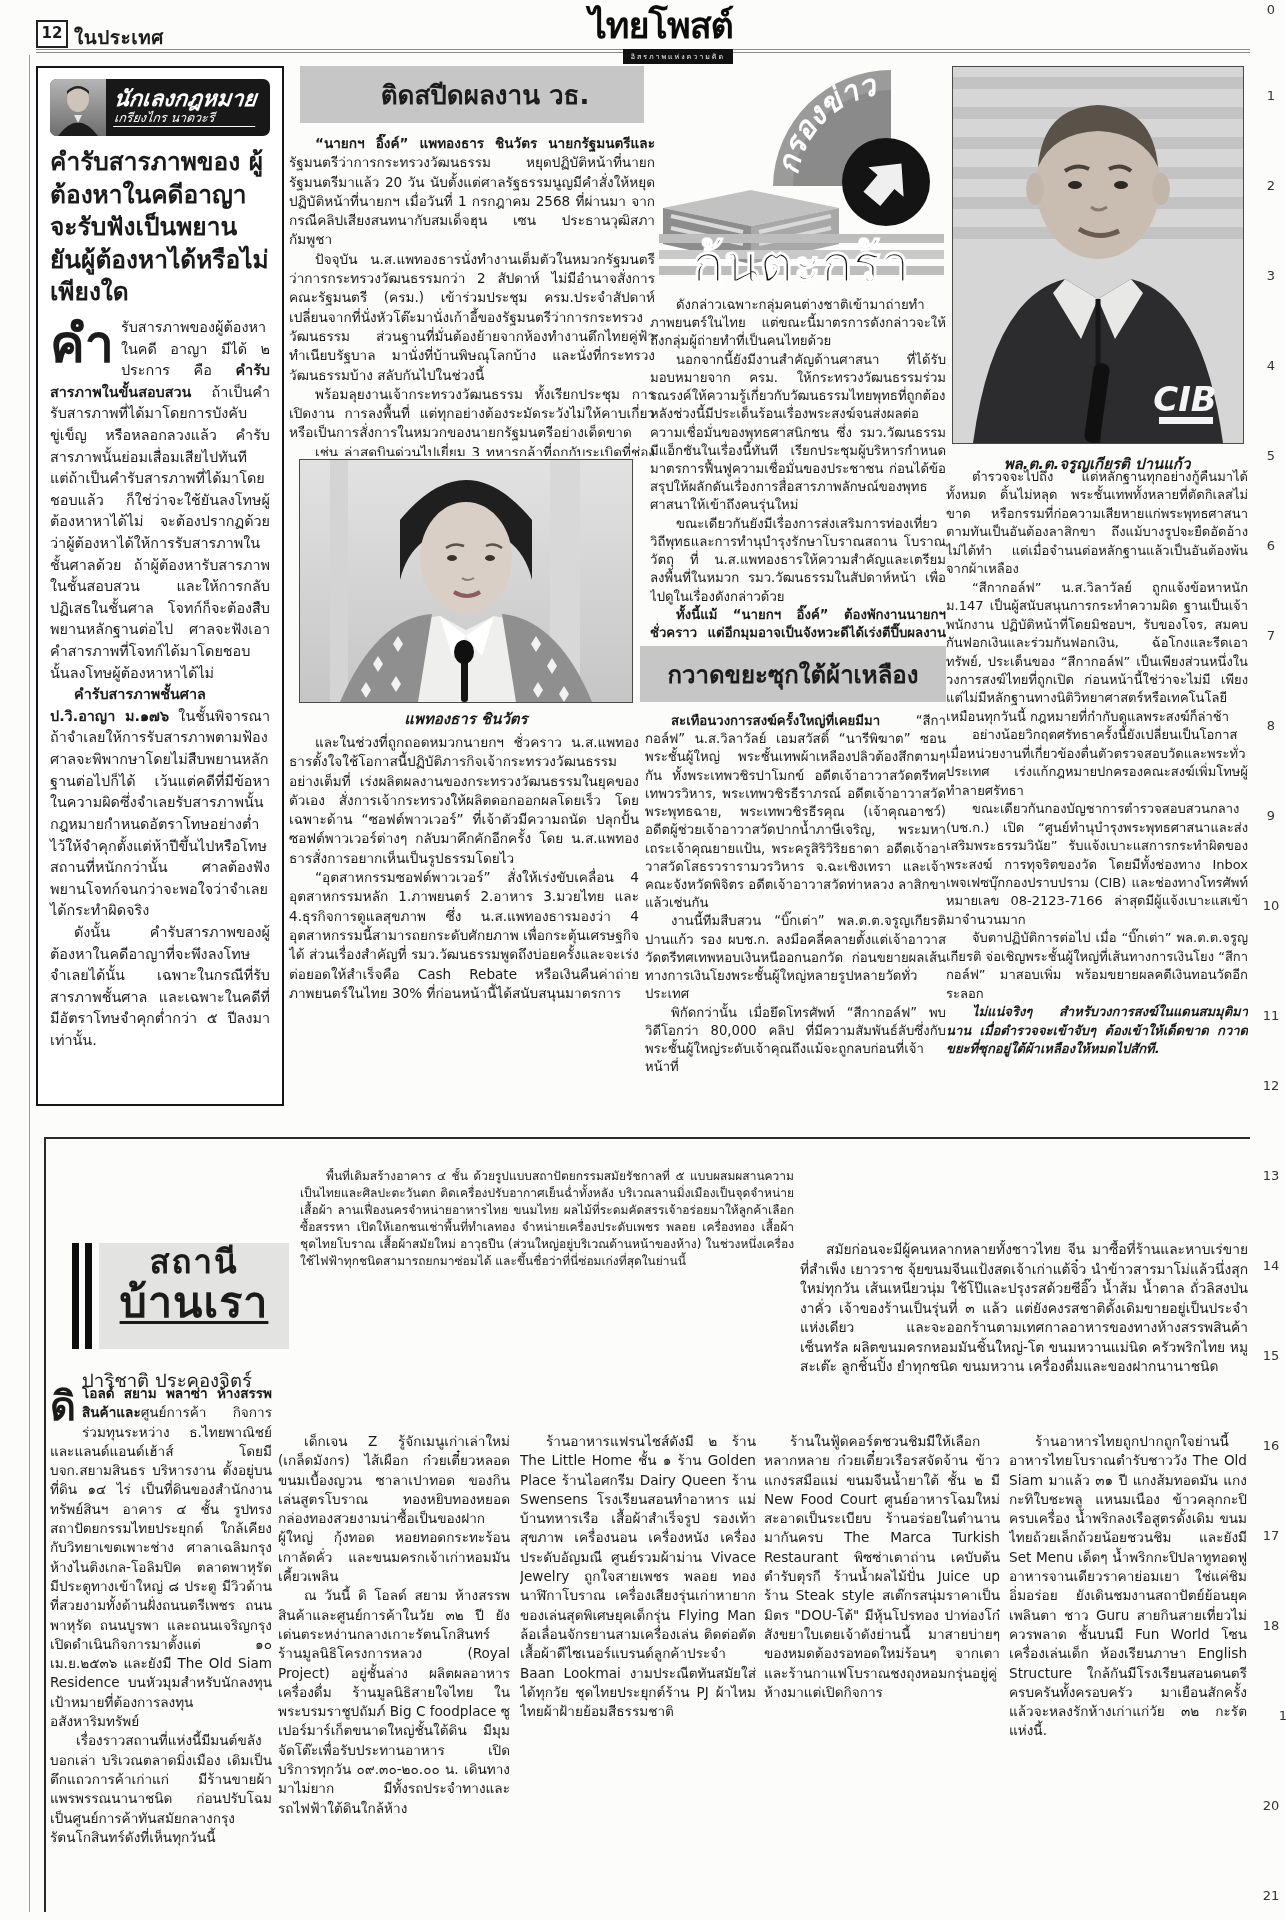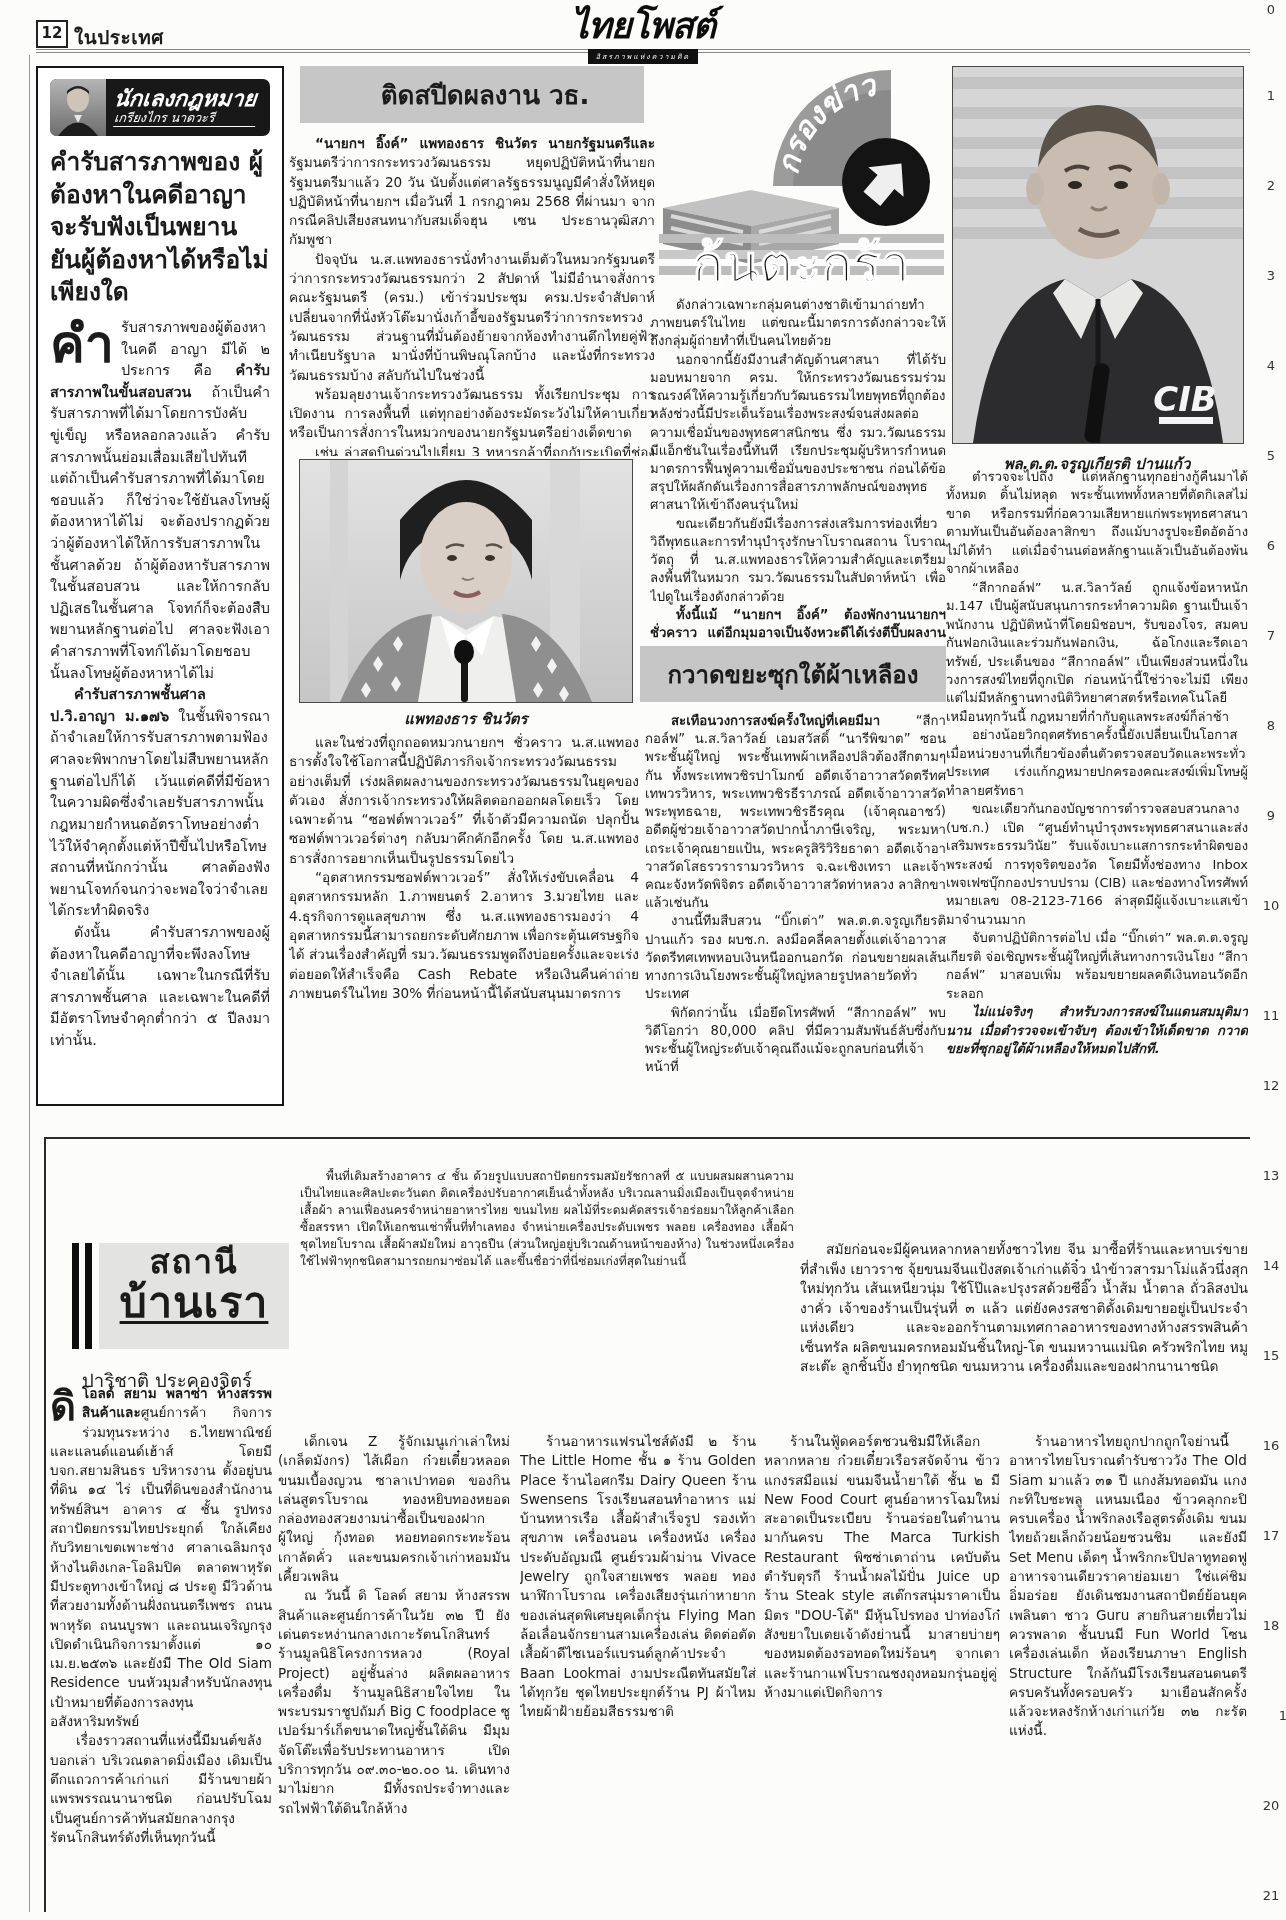--- a/index.html
+++ b/index.html
@@ -4,21 +4,21 @@
 <style>
   html,body{margin:0;padding:0;background:#e8e8e8;}
   .page{position:relative;width:1286px;height:1920px;background:#fcfcfb;overflow:hidden;
         font-family:"DejaVu Sans","Liberation Sans",sans-serif;color:#1b1b1b;}
   .abs{position:absolute;}
   .hairline{background:#9a9a9a;}
   
   .pagenum{border:2px solid #222;font-weight:bold;font-size:15px;text-align:center;line-height:22px;background:#fff;}
   .secname{font-size:19px;font-weight:bold;letter-spacing:.5px;}
   .hrule{border-top:1px solid #8a8a8a;border-bottom:1px solid #8a8a8a;height:2px;}
-  .masthead{text-align:center;font-style:italic;}
+  .masthead{text-align:right;}
   .masthead .mh{font-size:36px;font-weight:900;letter-spacing:-1px;color:#0c0c0c;line-height:1;}
   .masthead .tag{display:inline-block;background:#111;color:#fff;font-size:7px;letter-spacing:2px;padding:2px 8px;margin-top:1px;}
   .rulernum{width:26px;text-align:center;font-size:13px;color:#333;}
   
   .txt{font-size:13.6px;line-height:1.42;text-align:justify;overflow:hidden;}
   .txt p{margin:0;text-indent:26px;}
   .b{font-weight:bold;}
   .bi{font-weight:bold;font-style:italic;}
   
   .colAbox{border:2px solid #161616;background:#fff;padding:11px 12px;box-sizing:border-box;}

